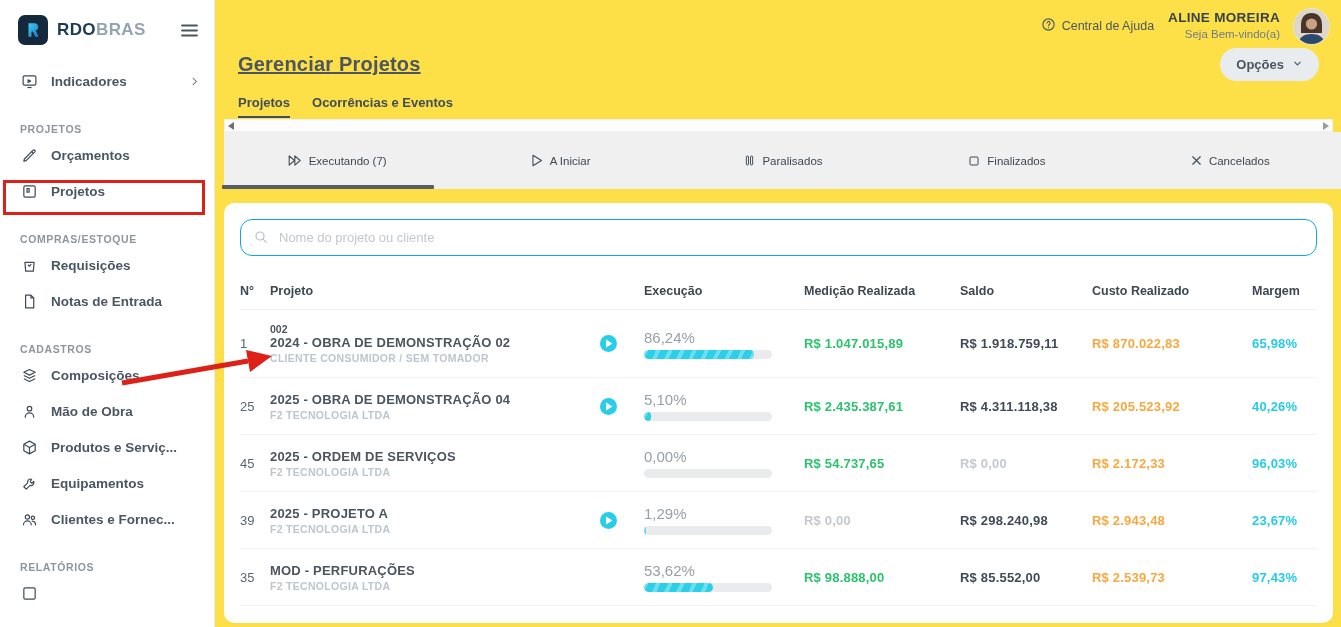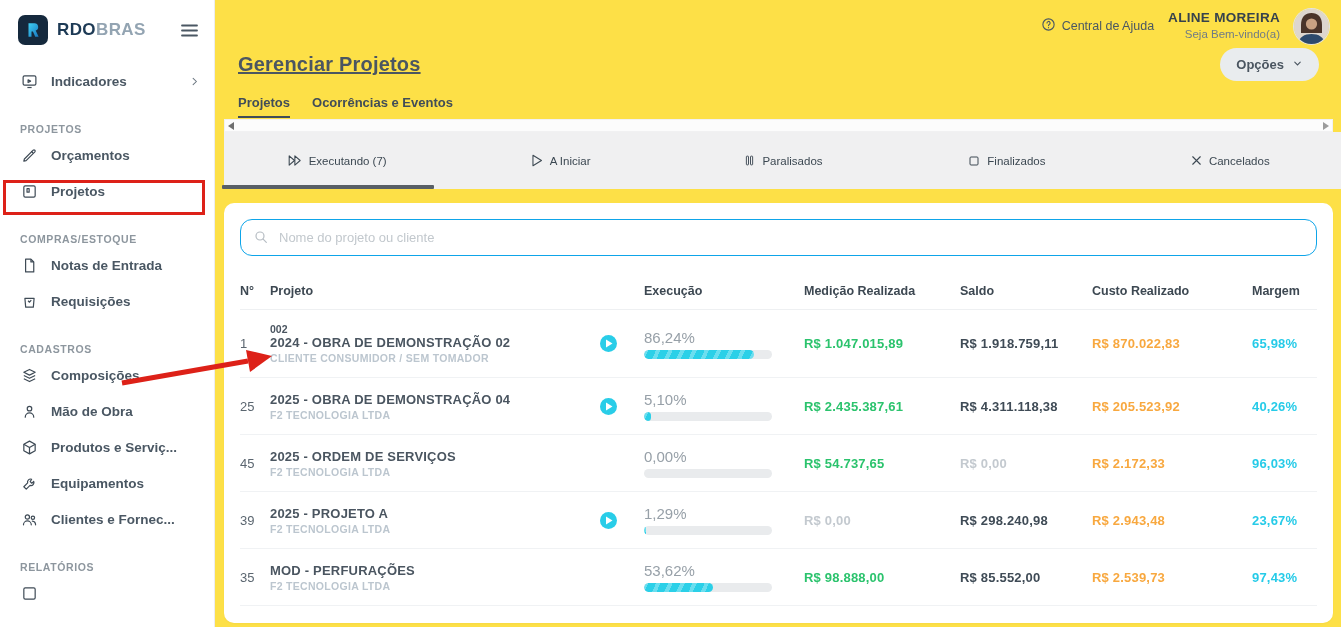--- a/index.html
+++ b/index.html
@@ -140,34 +140,34 @@
               <path d="M8.5 8h3v5h-3z"></path>
             </svg>
         </span>
         <span class="nlabel">Projetos</span>
       </div>
 
       <div class="nav-heading">COMPRAS/ESTOQUE</div>
       <div class="nav-item">
         <span class="nicon">
           <svg width="17" height="17" viewBox="0 0 24 24" fill="none" stroke="currentColor" stroke-width="1.7" stroke-linejoin="round">
+              <path d="M5.5 7.5h13l-1.1 12.5H6.6z"></path>
+              <path d="M10 11l2 2 2.5-3"></path>
+            </svg>
+        </span>
+        <span class="nlabel">Requisições</span>
+      </div>
+      <div class="nav-item">
+        <span class="nicon">
+          <svg width="17" height="17" viewBox="0 0 24 24" fill="none" stroke="currentColor" stroke-width="1.7" stroke-linejoin="round">
               <path d="M6.5 3h7.5l4 4v14H6.5z"></path>
               <path d="M14 3v4h4"></path>
             </svg>
         </span>
         <span class="nlabel">Notas de Entrada</span>
-      </div>
-      <div class="nav-item">
-        <span class="nicon">
-          <svg width="17" height="17" viewBox="0 0 24 24" fill="none" stroke="currentColor" stroke-width="1.7" stroke-linejoin="round">
-              <path d="M5.5 7.5h13l-1.1 12.5H6.6z"></path>
-              <path d="M10 11l2 2 2.5-3"></path>
-            </svg>
-        </span>
-        <span class="nlabel">Requisições</span>
       </div>
 
       <div class="nav-heading">CADASTROS</div>
       <div class="nav-item">
         <span class="nicon">
           <svg width="17" height="17" viewBox="0 0 24 24" fill="none" stroke="currentColor" stroke-width="1.7" stroke-linejoin="round">
               <path d="M12 3.5l8 4-8 4-8-4z"></path>
               <path d="M4 12l8 4 8-4"></path>
               <path d="M4 16.5l8 4 8-4"></path>
             </svg>

